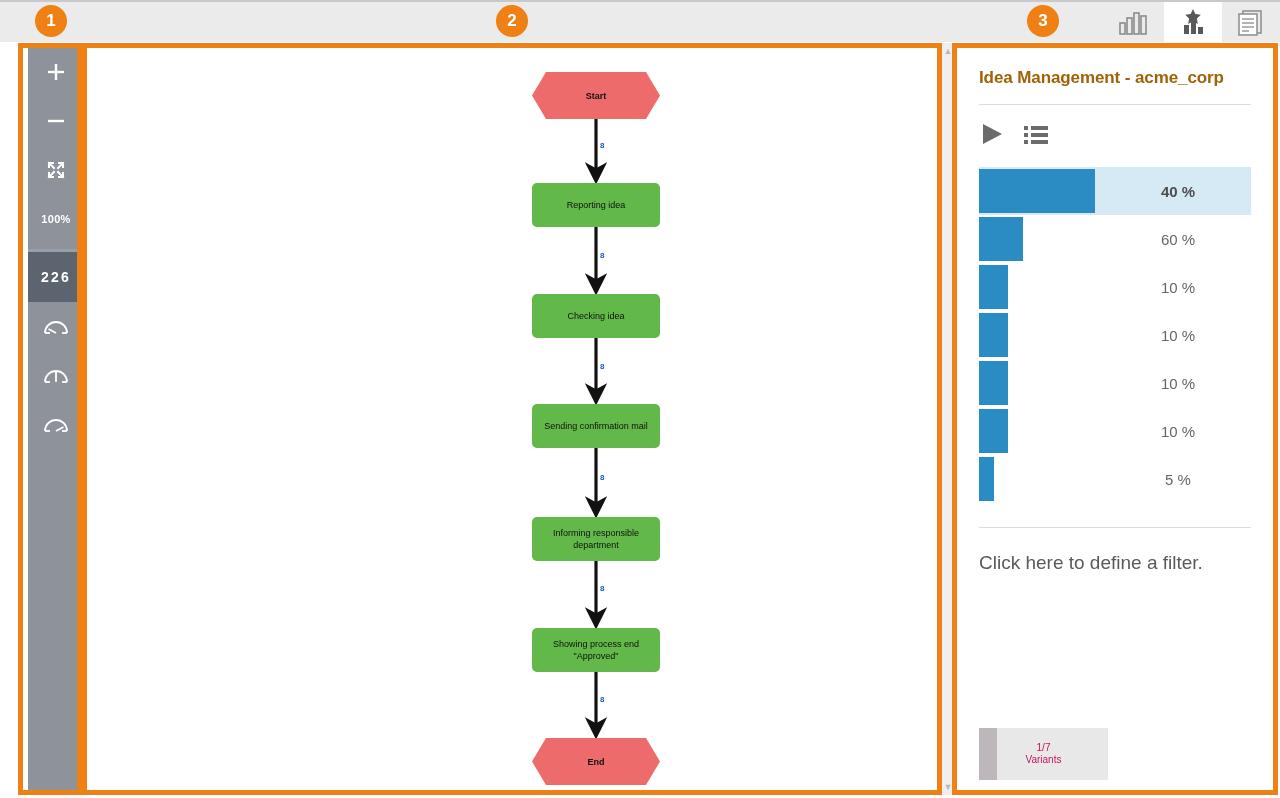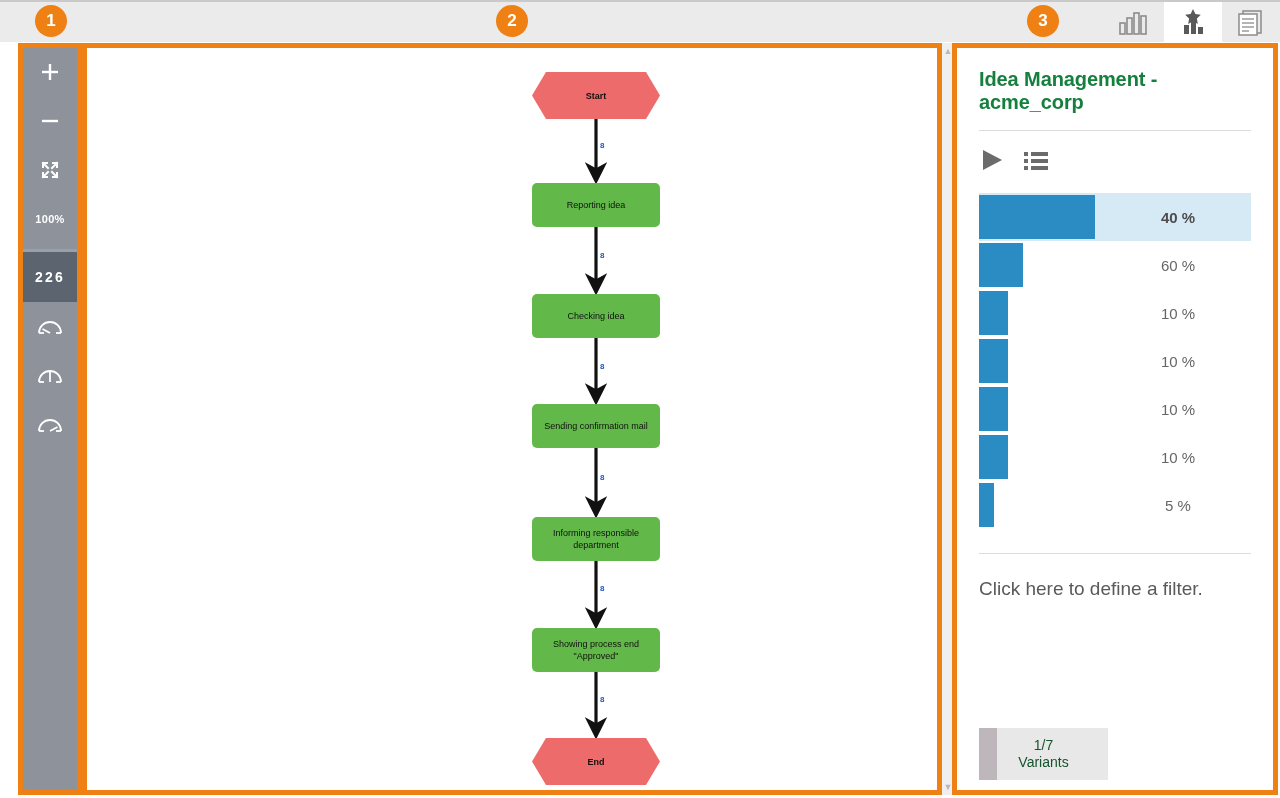--- a/index.html
+++ b/index.html
@@ -39,21 +39,21 @@
   #badge3 { left: 1027px; top: 5px; }
 
   
   .frame { position: absolute; border: 5px solid #ef8014; z-index: 30; pointer-events: none; }
   #frame1 { left: 18px;  top: 43px; width: 64px;  height: 752px; }
   #frame2 { left: 82px;  top: 43px; width: 860px; height: 752px; }
   #frame3 { left: 952px; top: 43px; width: 326px; height: 752px; }
 
   
   .leftbar {
-    position: absolute; left: 22px; top: 47px; width: 56px; height: 744px;
+    position: absolute; left: 28px; top: 47px; width: 56px; height: 744px;
     background: #8d929b;
   }
   .lb-item {
     width: 56px; height: 49px;
     display: flex; align-items: center; justify-content: center;
     color: #ffffff;
   }
   .lb-item.zoomlabel { font-size: 11px; font-weight: bold; letter-spacing: .3px; }
   .lb-sep { height: 3px; background: #9aa0a8; margin-top: 6px; }
   .lb-item.selected { background: #5c6470; }
@@ -78,21 +78,21 @@
   }
   .vscroll .arrow.up { top: 2px; }
   .vscroll .arrow.down { bottom: 2px; }
 
   
   .rightpanel {
     position: absolute; left: 957px; top: 48px; width: 316px; height: 742px;
     background: #ffffff; padding: 0 22px;
   }
   .rp-title {
-    font-size: 20px; font-weight: bold; color: #15803d;
+    font-size: 17px; font-weight: bold; color: #a16207;
     padding: 20px 0 16px 0; letter-spacing: -0.1px;
   }
   .rp-divider { height: 1px; background: #dcdcdc; }
   .rp-actions { display: flex; align-items: center; gap: 18px; padding: 16px 0 14px 0; }
   .rp-action { display: flex; align-items: center; justify-content: center; }
 
   .variants { margin-top: 6px; }
   .variant-row {
     display: flex; align-items: center; height: 48px;
   }
@@ -113,21 +113,21 @@
     display: flex; gap: 14px;
   }
   .stat {
     position: relative; width: 129px; height: 52px;
     background: #e8e8e8; overflow: hidden;
   }
   .stat .fill { position: absolute; left: 0; top: 0; height: 52px; background: #bdb7bb; }
   .stat .txt {
     position: relative; z-index: 2; width: 129px; height: 52px;
     display: flex; flex-direction: column; align-items: center; justify-content: center;
-    font-size: 14px; color: #14532d; line-height: 1.25;
+    font-size: 10px; color: #be185d; line-height: 1.25;
   }
 </style>
 </head>
 <body>
 
 <div id="app">
 
   <div class="topbar">
     <div class="topbar-icons">
 

